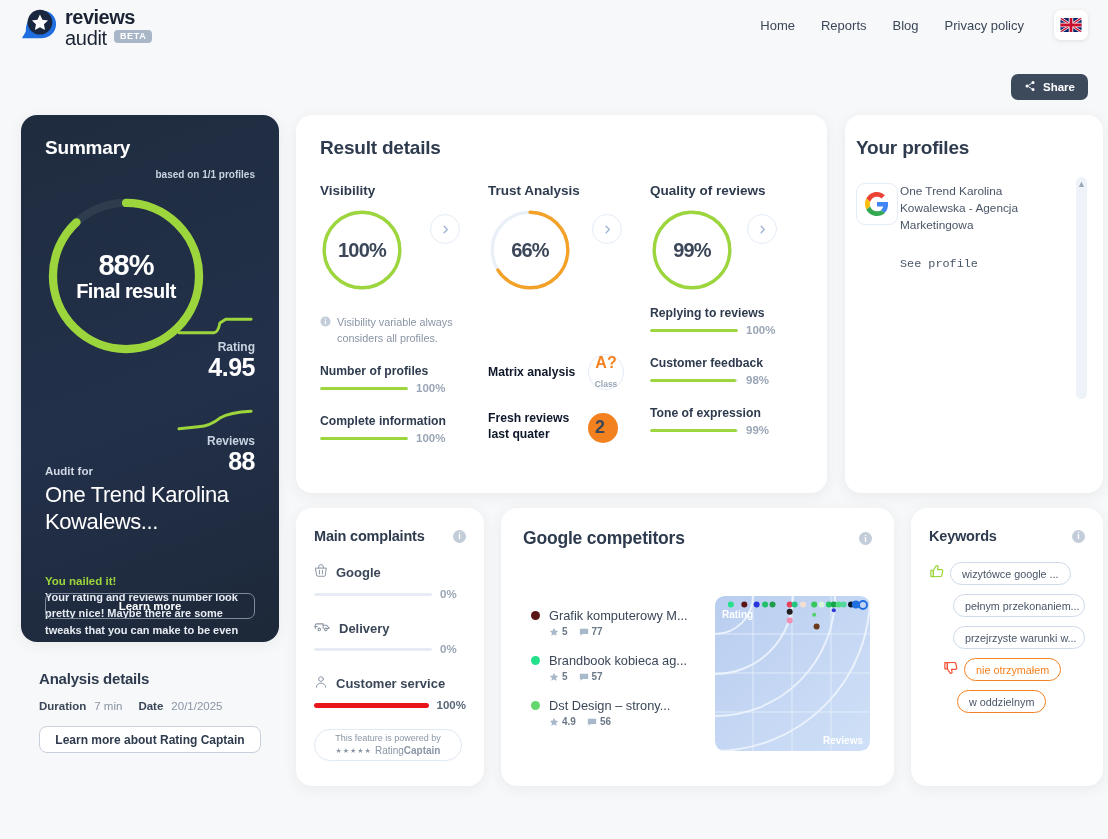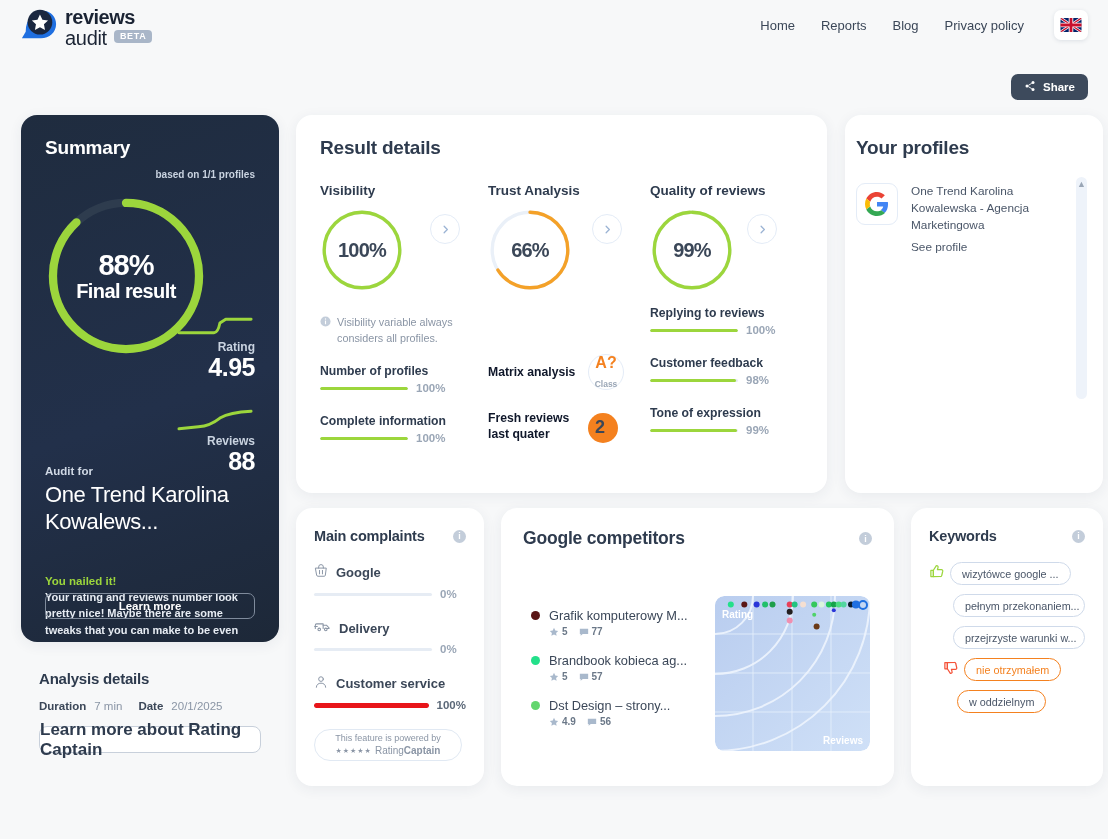--- a/index.html
+++ b/index.html
@@ -73,21 +73,21 @@
   }
 
   
   .analysis { position: absolute; left: 39px; top: 670px; width: 250px; }
   .analysis h3 { font-size: 15px; font-weight: bold; color: #2e3b4e; letter-spacing: -0.2px; }
   .analysis .meta { margin-top: 13px; font-size: 11.5px; display: flex; gap: 8px; align-items: baseline; }
   .analysis .meta b { color: #3b4758; }
   .analysis .meta span { color: #8a95a5; }
   .rc-btn {
     margin-top: 14px; width: 222px; height: 27px; border: 1px solid #c8d0db; border-radius: 8px;
-    background: #fff; font-size: 17px; font-weight: bold; color: #2e3b4e;
+    background: #fff; font-size: 12px; font-weight: bold; color: #2e3b4e;
     display: flex; align-items: center; justify-content: center; cursor: pointer;
   }
 
   
   .result { left: 296px; top: 115px; width: 531px; height: 378px; padding: 22px 24px; }
   .result h2 { font-size: 19px; font-weight: bold; color: #2e3b4e; letter-spacing: -0.2px; }
   .cols { position: absolute; left: 24px; top: 68px; width: 484px; display: flex; }
   .col { position: relative; }
   .col.c1 { width: 168px; } .col.c2 { width: 162px; } .col.c3 { width: 154px; }
   .col h3 { font-size: 13.5px; font-weight: bold; color: #2e3b4e; margin-bottom: 10px; }
@@ -110,24 +110,24 @@
     display: flex; flex-direction: column; align-items: center; justify-content: center; line-height: 1;
   }
   .class-badge .g { font-size: 16px; font-weight: bold; color: #f4811f; }
   .class-badge .s { font-size: 8.5px; font-weight: bold; color: #9aa6b6; margin-top: 9px; }
   .fresh-badge { width: 30px; height: 30px; border-radius: 50%; background: #f4811f; display: flex; align-items: center; justify-content: center; }
   .fresh-badge span { font-size: 18px; font-weight: bold; color: #3b4758; position: relative; left: -3px; }
 
   
   .profiles { left: 845px; top: 115px; width: 258px; height: 378px; padding: 22px 11px; }
   .profiles h2 { font-size: 19px; font-weight: bold; color: #2e3b4e; letter-spacing: -0.2px; }
-  .profile-row { display: flex; gap: 13px; margin-top: 24px; }
+  .profile-row { display: flex; gap: 2px; margin-top: 24px; }
   .g-logo { width: 42px; height: 42px; border-radius: 9px; border: 1px solid #e4ecf7; display: flex; align-items: center; justify-content: center; flex: 0 0 42px; }
   .profile-name { font-size: 11.8px; color: #4a5668; line-height: 1.42; width: 124px; }
-  .see-profile { font-size: 11.8px; color: #4a5668; margin-top: 7px; display: inline-block; cursor: pointer; }
+  .see-profile { font-size: 11.8px; color: #4a5668; margin-top: 24px; display: inline-block; cursor: pointer; font-family: Liberation Mono, monospace; }
   .scrollbar { position: absolute; right: 16px; top: 62px; width: 11px; height: 222px; background: #eef3fa; border-radius: 6px; }
   .scrollbar .up { position: absolute; top: 3px; left: 0; right: 0; text-align: center; color: #9aa6b6; font-size: 9px; line-height: 1; }
 
   
   .complaints { left: 296px; top: 508px; width: 188px; height: 278px; padding: 20px 18px; }
   .card-head { display: flex; align-items: center; justify-content: space-between; }
   .card-head h3 { font-size: 14.5px; font-weight: bold; color: #2e3b4e; letter-spacing: -0.2px; }
   .info-ico { width: 13px; height: 13px; border-radius: 50%; background: #c3cdda; color: #fff; font-size: 9px; font-weight: bold; display: flex; align-items: center; justify-content: center; cursor: pointer; }
   .comp-item { margin-top: 20px; }
   .comp-item .ttl { display: flex; align-items: center; gap: 8px; font-size: 13px; font-weight: bold; color: #3b4758; }

